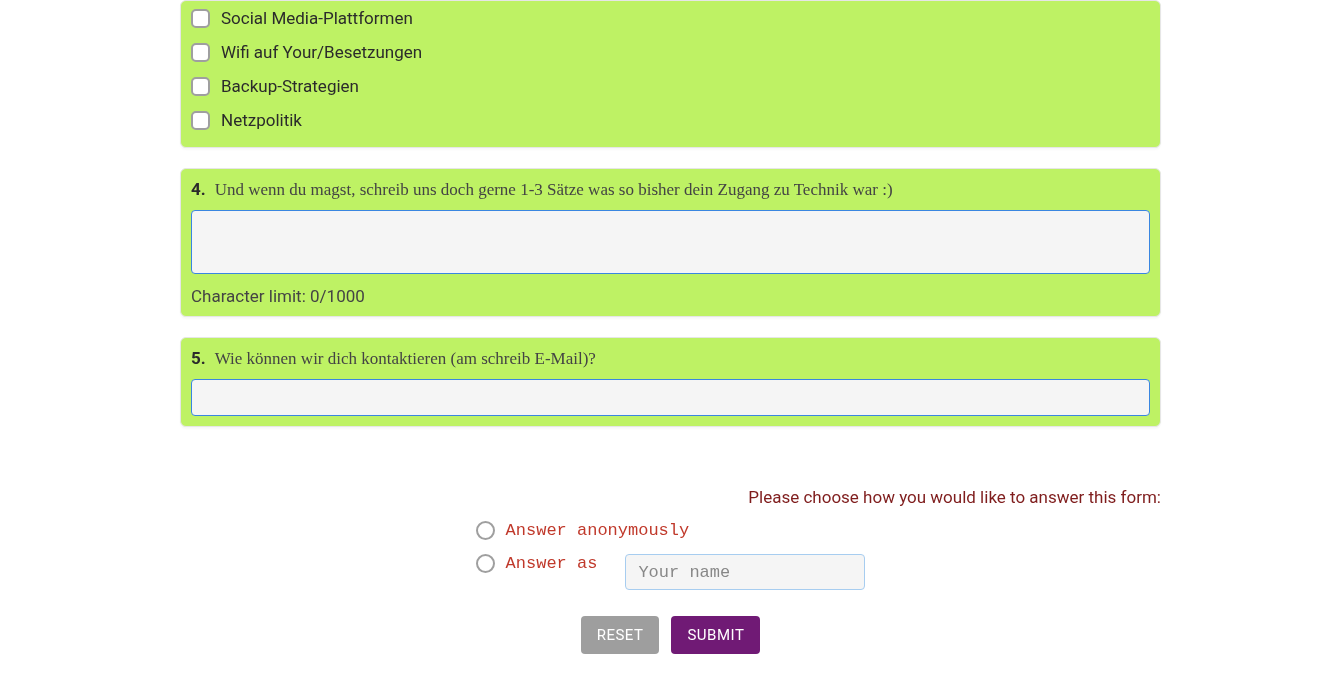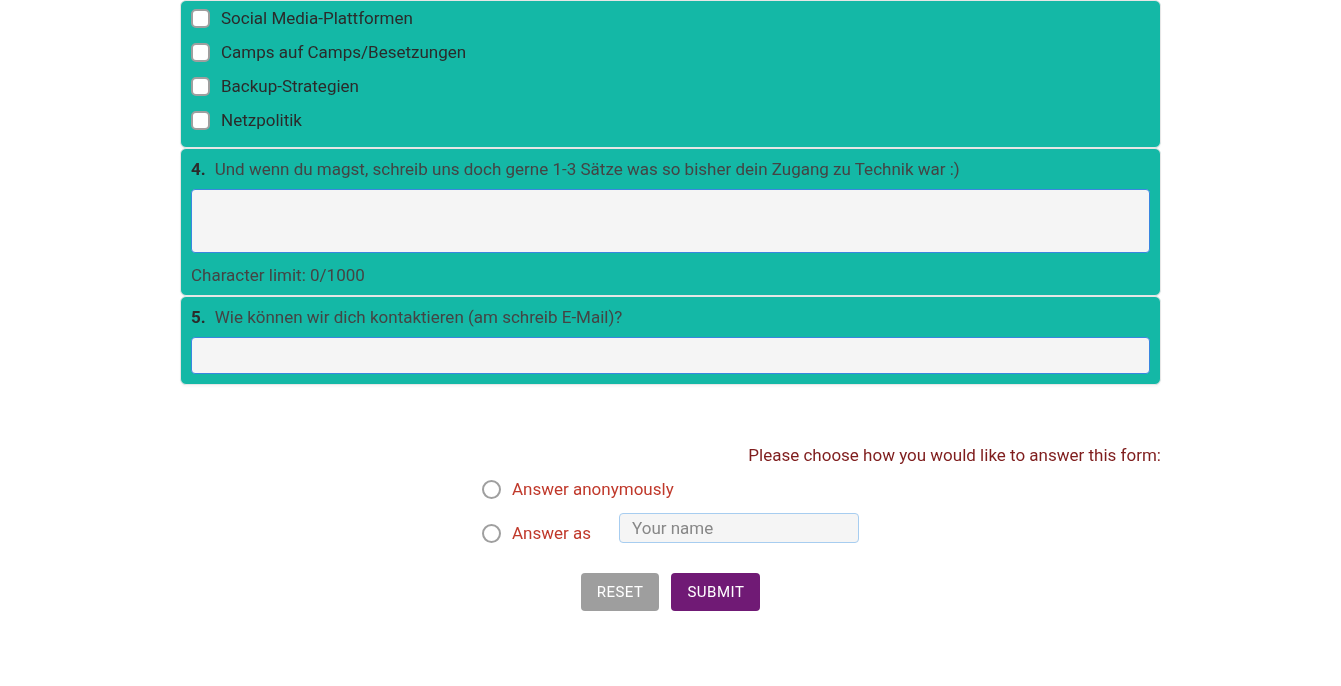--- a/index.html
+++ b/index.html
@@ -12,24 +12,25 @@
       background: #ffffff;
       color: #222;
       font-size: 16px;
     }
     .container {
       width: 981px;
       margin: 0 auto;
       padding: 0;
     }
     .card {
-      background: #14b8a6;
+      background: #bef264;
       border: 1px solid #e6e6e6;
       border-radius: 6px;
       padding: 10px 10px 10px 10px;
+      margin-bottom: 20px;
       box-shadow: 0 2px 2px rgba(0,0,0,0.03);
     }
     .checkbox-list {
       padding: 0 0 0 0;
     }
     .checkbox-row {
       display: flex;
       align-items: center;
       padding: 7px 0;
     }
@@ -53,20 +54,21 @@
     }
     .question-number {
       font-weight: 700;
       margin-right: 9px;
       color: #2b2b2b;
       font-size: 17px;
     }
     .question-text {
       color: #444;
       font-size: 17px;
+      font-family: Liberation Serif, serif;
     }
     .textarea-input {
       width: 100%;
       height: 64px;
       border: 1px solid #3a86e0;
       border-radius: 4px;
       background: #f5f5f5;
       resize: none;
       padding: 8px;
       font-family: inherit;
@@ -98,39 +100,40 @@
       font-size: 17px;
       margin-bottom: 14px;
       text-align: right;
     }
     .radio-block {
       display: inline-block;
       text-align: left;
     }
     .radio-row {
       display: flex;
-      align-items: flex-end;
+      align-items: flex-start;
       margin-bottom: 14px;
+      font-family: Liberation Mono, monospace;
     }
     .radio {
       width: 19px;
       height: 19px;
       border: 2px solid #9f9f9f;
       border-radius: 50%;
       margin-right: 11px;
       flex-shrink: 0;
       background: #fff;
     }
     .radio-label {
       color: #c0392b;
       font-size: 17px;
     }
     .name-input {
       width: 240px;
-      height: 30px;
+      height: 36px;
       border: 1px solid #a7cdf0;
       border-radius: 4px;
       background: #f5f5f5;
       padding: 6px 12px;
       font-family: inherit;
       font-size: 17px;
       margin-left: 28px;
       outline: none;
       color: #555;
     }
@@ -167,21 +170,21 @@
 <div class="container">
 
   <div class="card" style="padding-top:0;">
     <div class="checkbox-list">
       <div class="checkbox-row">
         <span class="checkbox"></span>
         <span class="checkbox-label">Social Media-Plattformen</span>
       </div>
       <div class="checkbox-row">
         <span class="checkbox"></span>
-        <span class="checkbox-label">Camps auf Camps/Besetzungen</span>
+        <span class="checkbox-label">Wifi auf Your/Besetzungen</span>
       </div>
       <div class="checkbox-row">
         <span class="checkbox"></span>
         <span class="checkbox-label">Backup-Strategien</span>
       </div>
       <div class="checkbox-row">
         <span class="checkbox"></span>
         <span class="checkbox-label">Netzpolitik</span>
       </div>
     </div>

